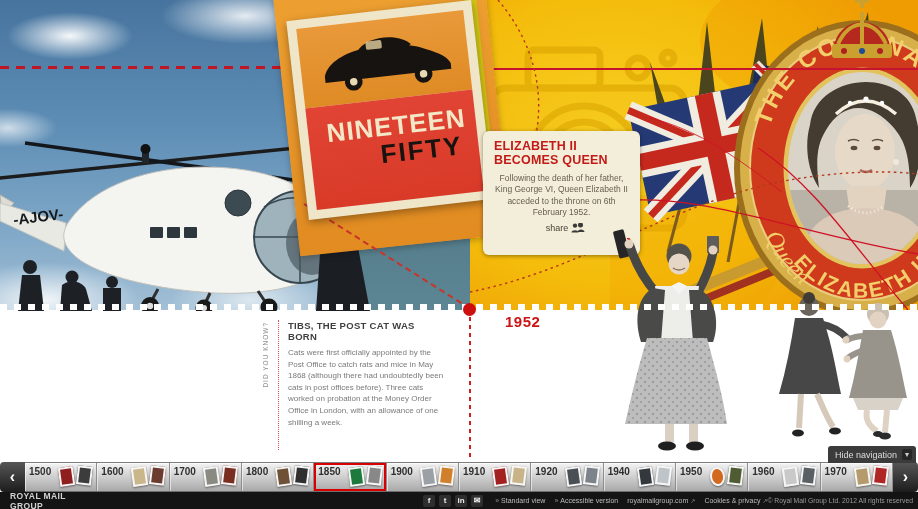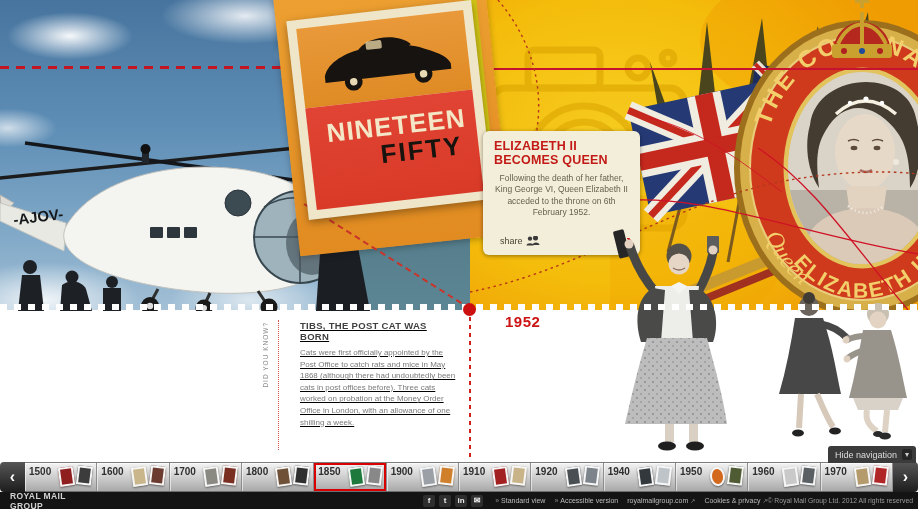--- a/index.html
+++ b/index.html
@@ -44,38 +44,38 @@
   .era-bottom{height:56%;background:linear-gradient(180deg,#e14434,#d93a28);padding:14px 10px 0 10px;text-align:right;}
   .era-line1{display:block;font-size:26px;font-weight:bold;letter-spacing:1px;color:#f3e7c7;line-height:1.05;}
   .era-line2{display:block;font-size:26px;font-weight:bold;letter-spacing:2px;color:#17130e;line-height:1.05;margin-right:6px;}
   .diag-dash-svg{position:absolute;left:298px;top:198px;z-index:4;pointer-events:none;}
 
   
   .event-card{position:absolute;left:483px;top:131px;width:157px;height:124px;z-index:5;
     background:#f2eed9;border-radius:6px;box-shadow:0 1px 4px rgba(0,0,0,.4);padding:9px 11px;}
   .event-title{font-size:12.5px;font-weight:bold;color:#c41a17;line-height:1.08;letter-spacing:.2px;}
   .event-body{font-size:8.5px;color:#665e4e;line-height:1.35;margin-top:6px;text-align:center;}
-  .event-foot{position:absolute;left:17px;right:9px;bottom:7px;display:flex;align-items:center;}
+  .event-foot{position:absolute;left:17px;right:9px;bottom:7px;display:flex;align-items:center;flex-direction:column;}
   .share-btn{display:flex;align-items:center;gap:3px;font-size:9px;color:#4a4438;cursor:pointer;}
   .more-btn{margin-left:auto;font-size:21px;font-weight:bold;color:#cc1212;line-height:.7;cursor:pointer;letter-spacing:-2px;}
 
   
   .perforation{position:absolute;left:0;top:304px;width:918px;height:6px;z-index:6;
     background:repeating-linear-gradient(90deg,#fff 0 7px,rgba(255,255,255,0) 7px 14px);}
   .marker-dot{position:absolute;left:463px;top:303px;width:13px;height:13px;border-radius:50%;background:#cc0f0f;z-index:7;}
   .marker-year{position:absolute;left:481px;top:313px;font-size:15px;font-weight:bold;color:#cc1414;z-index:7;letter-spacing:.5px;margin-left:24px;}
   .marker-vline{position:absolute;left:469px;top:317px;width:2px;height:144px;z-index:7;
     background:repeating-linear-gradient(180deg,#d0201a 0 4px,rgba(0,0,0,0) 4px 8px);}
 
   
   .dyk{position:absolute;left:256px;top:320px;width:196px;height:132px;z-index:7;}
   .dyk-side{position:absolute;left:6px;top:2px;font-size:6.5px;letter-spacing:1px;color:#8d8d8d;
     writing-mode:vertical-rl;transform:rotate(180deg);}
   .dyk-line{position:absolute;left:22px;top:0;height:130px;width:0;border-left:1px dotted #d9534f;}
-  .dyk-content{margin-left:44px;width:158px;text-decoration:underline;}
+  .dyk-content{margin-left:32px;width:158px;}
   .dyk-title{font-size:9.5px;font-weight:bold;color:#3f3f3f;letter-spacing:.3px;}
   .dyk-body{font-size:8px;color:#7a7a7a;line-height:1.45;margin-top:5px;}
 
   .people-svg{position:absolute;left:595px;top:228px;z-index:6;}
 
   
   .nav-toggle{position:absolute;right:2px;top:446px;height:17px;z-index:9;display:flex;align-items:center;
     background:#3b3b3b;color:#ddd;font-size:9px;padding:0 4px 0 7px;border-radius:3px 3px 0 0;cursor:pointer;}
   .nav-toggle .tg{margin-left:5px;background:#262626;color:#cfcfcf;font-size:8px;padding:0 3px;border-radius:2px;line-height:11px;}
 

